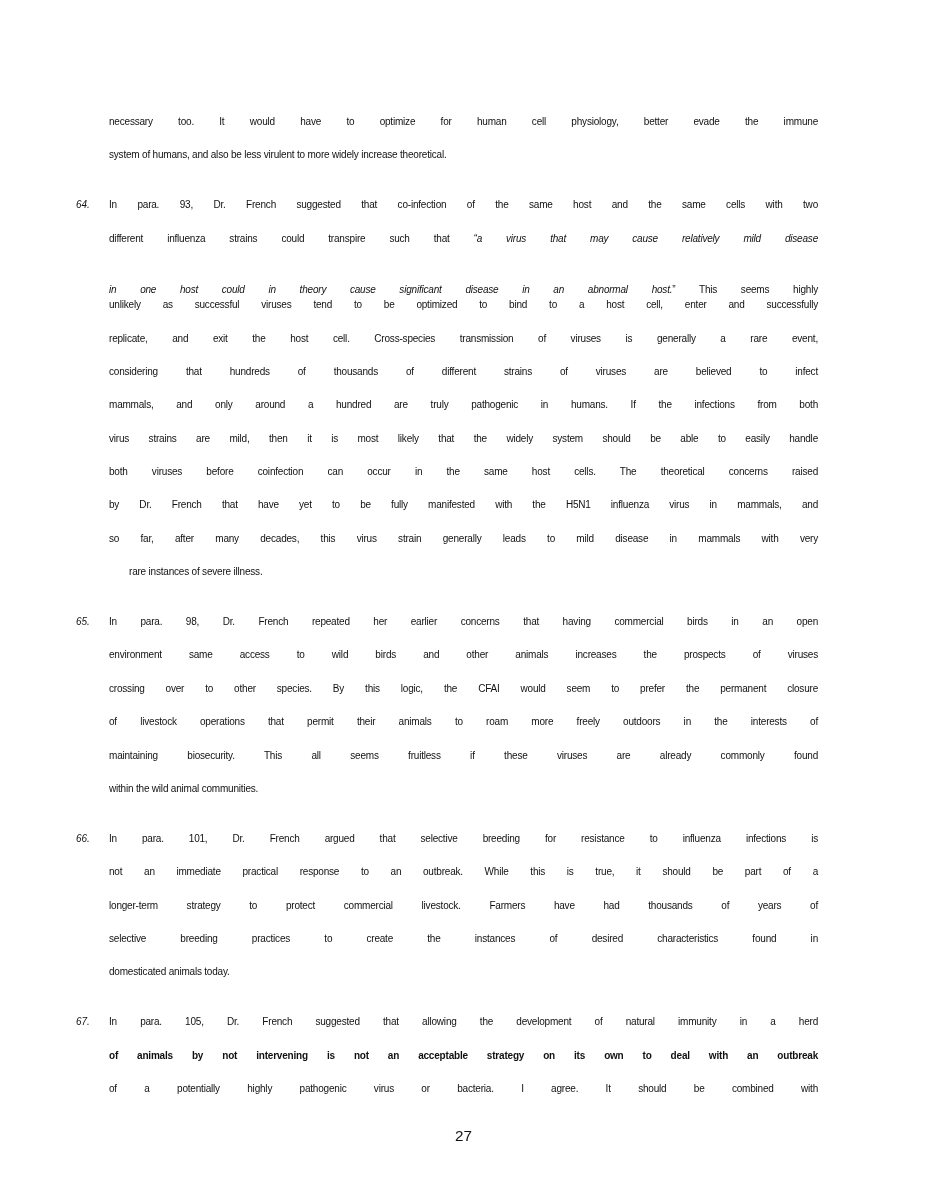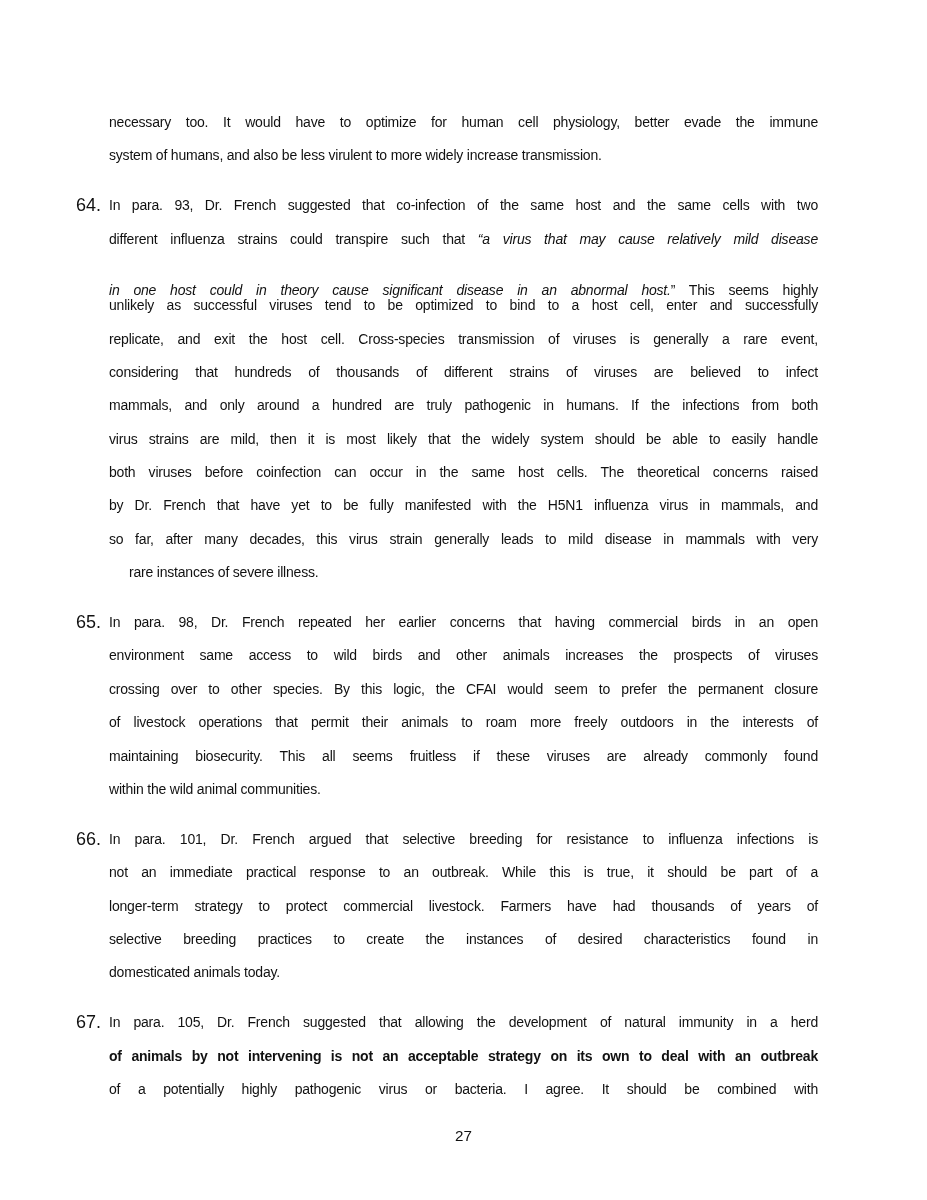--- a/index.html
+++ b/index.html
@@ -1,35 +1,35 @@
 <!DOCTYPE html>
 <html><head>
 <meta charset="utf-8">
 <style>
   html, body { margin: 0; padding: 0; background: #ffffff; }
   body { width: 927px; height: 1200px; position: relative; overflow: hidden;
          font-family: "Liberation Sans", sans-serif; color: #111; }
   .page { position: absolute; left: 0; top: 0; width: 927px; height: 1200px; }
-  .line { position: absolute; left: 109px; width: 709px; font-size: 14px;
+  .line { position: absolute; left: 109px; width: 709px; font-size: 10px;
           line-height: 20px; white-space: nowrap; text-align: justify;
           text-align-last: justify; letter-spacing: -0.2px; }
   .line.last { text-align-last: left; }
-  .num { position: absolute; left: 76px; font-size: 18px; line-height: 20px; }
+  .num { position: absolute; left: 76px; font-size: 10px; line-height: 20px; font-style: italic; }
   .it { font-style: italic; }
   .page-number { position: absolute; top: 1126px; left: 0; width: 927px;
                  text-align: center; font-size: 15.2px; line-height: 20px; }
 </style>
 </head>
 <body>
 
 <div class="page">
   <div id="content">
       <div>
         <div class="line" style="top: 112px;">necessary too. It would have to optimize for human cell physiology, better evade the immune</div>
-        <div class="line last" style="top: 145.35px;">system of humans, and also be less virulent to more widely increase transmission.</div>
+        <div class="line last" style="top: 145.35px;">system of humans, and also be less virulent to more widely increase theoretical.</div>
       </div>
       <div>
         <div class="num" style="top: 195.3px;">64.</div>
         <div class="line" style="top: 195.3px;"><span>In para. 93, Dr. French suggested that co-infection of the same host and the same cells with two</span></div>
         <div class="line" style="top: 228.65px;"><span>different influenza strains could transpire such that </span><span class="it">“a virus that may cause relatively mild disease</span></div>
         <div class="line" style="top: 280px;"><span class="it">in one host could in theory cause significant disease in an abnormal host.</span><span>” This seems highly</span></div>
         <div class="line" style="top: 295.35px;"><span>unlikely as successful viruses tend to be optimized to bind to a host cell, enter and successfully</span></div>
         <div class="line" style="top: 328.7px;"><span>replicate, and exit the host cell. Cross-species transmission of viruses is generally a rare event,</span></div>
         <div class="line" style="top: 362.05px;"><span>considering that hundreds of thousands of different strains of viruses are believed to infect</span></div>
         <div class="line" style="top: 395.4px;"><span>mammals, and only around a hundred are truly pathogenic in humans. If the infections from both</span></div>

